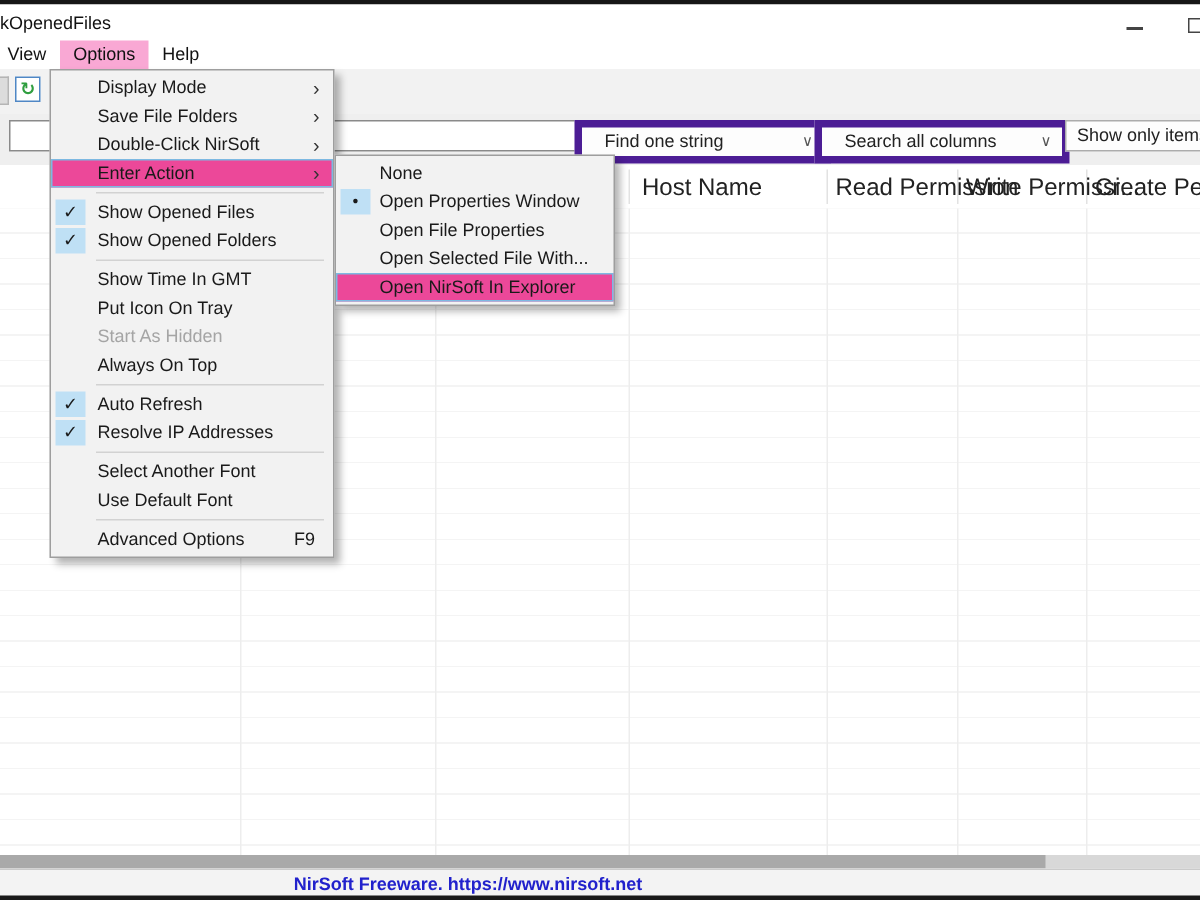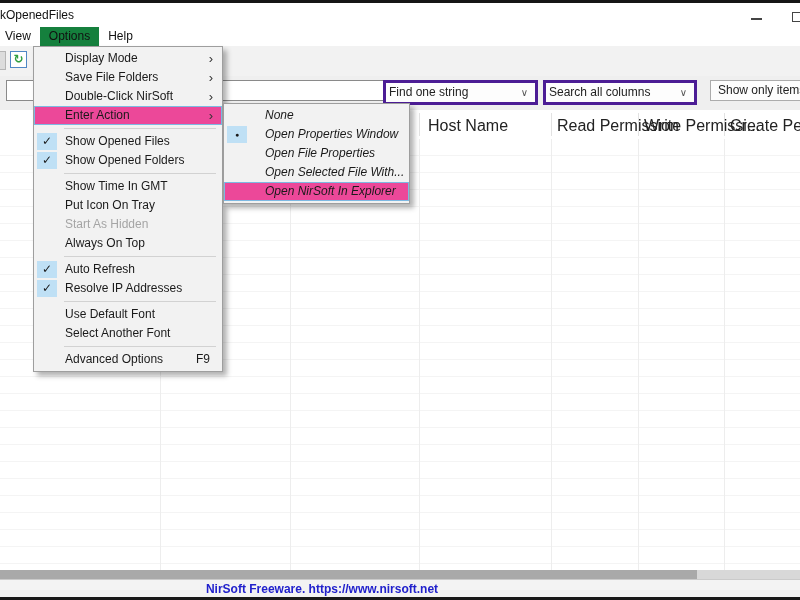--- a/index.html
+++ b/index.html
@@ -11,58 +11,58 @@
   
   .top-strip{position:absolute;left:0;top:0;width:800px;height:3px;background:#161616;}
   .titlebar{position:absolute;left:0;top:3px;width:800px;height:24px;background:#ffffff;}
   .title-text{position:absolute;left:-4px;top:5px;font-size:12px;color:#111;white-space:nowrap;}
   .btn-min{position:absolute;left:751px;top:15px;width:11px;height:2px;background:#444;}
   .btn-max{position:absolute;left:792px;top:9px;width:9px;height:8px;border:1.5px solid #444;background:#fff;}
   
   .menubar{position:absolute;left:0;top:27px;width:800px;height:19px;background:#ffffff;display:flex;align-items:center;}
   .menubar .mitem{height:19px;line-height:19px;padding:0 9px;color:#111;}
   .mitem.view{margin-left:-4px;}
-  .mitem.active{background:#15803d;}
+  .mitem.active{background:#f9a8d4;}
   
   .toolbar{position:absolute;left:0;top:46px;width:800px;height:30px;background:#f2f2f2;}
   .tb-part{position:absolute;left:0;top:5px;width:5px;height:17px;background:#dcdcdc;border:1px solid #b5b5b5;border-left:none;}
   .tb-refresh{position:absolute;left:10px;top:5px;width:15px;height:15px;background:#fff;border:1px solid #4f87c5;
     color:#2f9e3f;font-size:12px;font-weight:bold;line-height:15px;text-align:center;}
   
   .filterbar{position:absolute;left:0;top:76px;width:800px;height:34px;background:#efefef;border-bottom:1px solid #e2e2e2;}
   .search-input{position:absolute;left:6px;top:4px;width:372px;height:19px;border:1px solid #8a8a8a;background:#fff;
     font-family:inherit;font-size:12px;padding:0 4px;outline:none;}
-  .combo{position:absolute;top:4px;height:19px;background:#fdfdfd;border:3px solid #4c1d95;line-height:19px;
-    padding-left:3px;color:#222;}
+  .combo{position:absolute;top:4px;height:19px;background:#fdfdfd;border:5px solid #4c1d95;line-height:19px;
+    padding-left:15px;color:#222;}
   .combo .chev{position:absolute;right:7px;top:0;color:#555;font-size:10px;}
   .combo1{left:383px;width:146px;}
   .combo2{left:543px;width:145px;}
   .btn-showonly{position:absolute;left:710px;top:4px;width:120px;height:19px;background:#fdfdfd;border:1px solid #acacac;
     line-height:19px;padding-left:7px;color:#222;white-space:nowrap;overflow:hidden;}
   
   .lvheader{position:absolute;left:0;top:110px;width:800px;height:29px;background:#ffffff;border-bottom:1px solid #ececec;}
   .hsep{position:absolute;top:3px;width:1px;height:23px;background:#e2e2e2;}
   .hlabel{position:absolute;top:7px;font-size:16px;color:#222;white-space:nowrap;}
   
   .lvbody{position:absolute;left:0;top:139px;width:800px;height:431px;background:#fff;
     background-image:repeating-linear-gradient(to bottom, transparent 0px, transparent 16px, #f4f4f4 16px, #f4f4f4 17px);}
   .vline{position:absolute;top:0;width:1px;height:431px;background:#ededed;}
   
   .hscroll{position:absolute;left:0;top:570px;width:800px;height:9px;background:#d8d8d8;}
   .hthumb{position:absolute;left:0;top:0;width:697px;height:9px;background:#a9a9a9;}
   .statusbar{position:absolute;left:0;top:579px;width:800px;height:18px;background:#f3f3f3;border-top:1px solid #cacaca;}
-  .status-link{position:absolute;left:322px;top:2px;transform:translateX(-50%);color:#2121cc;font-weight:bold;font-size:12px;white-space:nowrap;}
+  .status-link{position:absolute;left:312px;top:2px;transform:translateX(-50%);color:#2121cc;font-weight:bold;font-size:12px;white-space:nowrap;}
   .bottom-strip{position:absolute;left:0;top:597px;width:800px;height:3px;background:#191919;}
   
   .menu-panel{position:absolute;background:#f2f2f2;border:1px solid #9e9e9e;
     box-shadow:4px 4px 5px rgba(0,0,0,0.30);padding:2px 0;box-sizing:border-box;}
   .options-menu{left:33px;top:46px;width:190px;z-index:30;}
   .submenu{left:223px;top:103px;width:187px;z-index:31;}
   .mi{position:relative;height:19px;line-height:19px;padding-left:31px;color:#1a1a1a;white-space:nowrap;}
-  .submenu .mi{padding-left:41px;font-style:italic;}
+  .submenu .mi{padding-left:29px;}
   .mi.hl{background:#ec4899;box-shadow:inset 0 0 0 1px #7db9e2;}
   .mi.disabled{color:#a5a5a5;}
   .mi .arrow{position:absolute;right:9px;top:0;font-size:13px;color:#333;}
   .mi .shortcut{position:absolute;right:12px;top:0;color:#1a1a1a;}
   .gutterbox{position:absolute;left:3px;top:1px;width:20px;height:17px;background:#bfe0f5;
     text-align:center;line-height:17px;font-size:12px;color:#1a1a1a;}
   .gutterbox.radio{font-size:7px;}
   .msep{height:1px;background:#d2d2d2;margin:3px 6px 3px 30px;}
 </style>
 </head>
@@ -173,24 +173,24 @@
     <div class="mi">
       <span class="gutterbox">✓</span>
       <span>Auto Refresh</span>
     </div>
     <div class="mi">
       <span class="gutterbox">✓</span>
       <span>Resolve IP Addresses</span>
     </div>
     <div class="msep"></div>
     <div class="mi">
+      <span>Select Another Font</span>
+    </div>
+    <div class="mi">
       <span>Use Default Font</span>
-    </div>
-    <div class="mi">
-      <span>Select Another Font</span>
     </div>
     <div class="msep"></div>
     <div class="mi">
       <span>Advanced Options</span>
       <span class="shortcut">F9</span>
     </div>
   </div>
 
   <div class="menu-panel submenu">
     <div class="mi">

